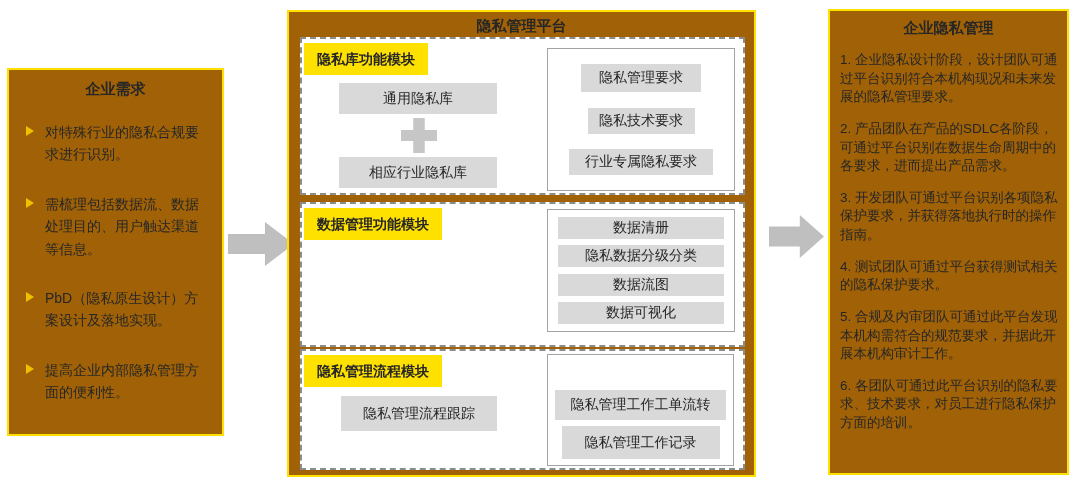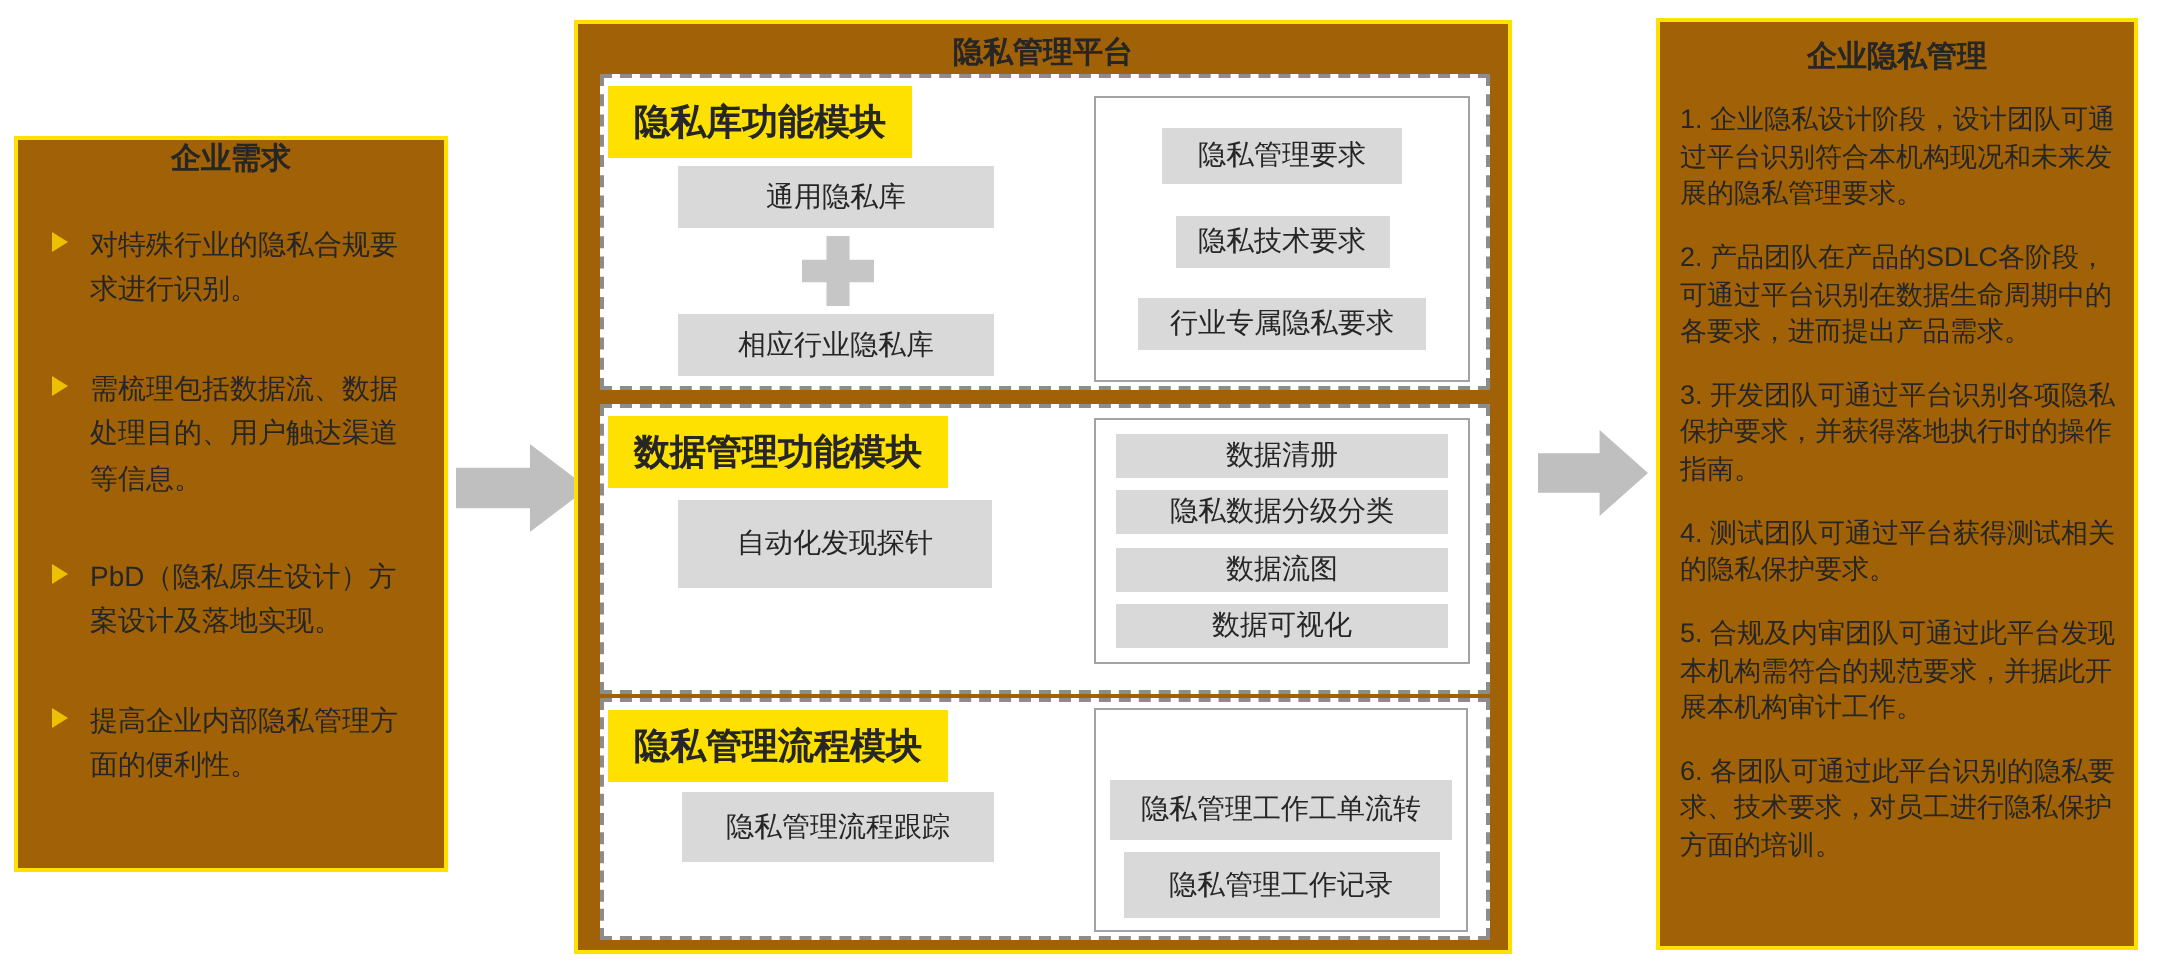--- a/index.html
+++ b/index.html
@@ -13,38 +13,38 @@
   html,body{margin:0;padding:0;}
   body{
     width:1080px;height:482px;position:relative;background:#ffffff;
     font-family:"Liberation Sans","DejaVu Sans",sans-serif;
     color:var(--text-color);overflow:hidden;
   }
   .panel{position:absolute;border:2px solid var(--accent-yellow);background:#a16207;}
   #left-panel{left:7px;top:68px;width:217px;height:368px;}
   #center-panel{left:287px;top:10px;width:469px;height:467px;}
   #right-panel{left:828px;top:9px;width:241px;height:466px;}
-  .panel-title{font-weight:bold;font-size:15px;text-align:center;}
+  .panel-title{font-weight:bold;font-size:15px;text-align:center;padding-top:10px;}
   #center-panel .panel-title{padding-top:5px;}
   #right-panel .panel-title{padding-top:8px;}
 
   
   .bullets{margin-top:22px;padding-left:9px;display:flex;flex-direction:column;gap:27px;}
   .bullet-item{display:flex;align-items:flex-start;}
   .tri{flex:0 0 auto;margin:5px 11px 0 8px;width:0;height:0;
        border-left:8px solid #EDC000;border-top:5px solid transparent;border-bottom:5px solid transparent;}
   .bullet-text{width:162px;font-size:14px;line-height:1.6;}
 
   
   .module{position:absolute;left:11px;width:445px;border:2px dashed var(--line-gray);background:#fff;}
   #module-1{top:25px;height:158px;}
   #module-2{top:190px;height:145px;}
   #module-3{top:337px;height:121px;}
   .mod-label{position:absolute;left:2px;top:4px;background:var(--accent-yellow);
-             font-weight:bold;font-size:18px;line-height:1;padding:9px 13px;white-space:nowrap;}
+             font-weight:bold;font-size:14px;line-height:1;padding:9px 13px;white-space:nowrap;}
   .gbox{position:absolute;background:var(--box-gray);display:flex;align-items:center;
         justify-content:center;font-size:14px;white-space:nowrap;}
   .plus{position:absolute;background:#C6C6C6;
         clip-path:polygon(34% 0,66% 0,66% 34%,100% 34%,100% 66%,66% 66%,66% 100%,34% 100%,34% 66%,0 66%,0 34%,34% 34%);}
   .rcontainer{position:absolute;border:1px solid #A3A3A3;background:#fff;display:flex;
               flex-direction:column;align-items:center;justify-content:space-evenly;}
   .rbox{background:var(--box-gray);display:flex;align-items:center;justify-content:center;
         font-size:14px;white-space:nowrap;}
 
   
@@ -94,21 +94,20 @@
     <div class="gbox" style="left:37px;top:118px;width:158px;height:31px;">相应行业隐私库</div>
     <div class="rcontainer" style="left:245px;top:9px;width:188px;height:143px;">
       <div class="rbox" style="width:120px;height:28px;">隐私管理要求</div>
       <div class="rbox" style="width:107px;height:26px;">隐私技术要求</div>
       <div class="rbox" style="width:144px;height:26px;">行业专属隐私要求</div>
     </div>
   </div>
 
   <div class="module" id="module-2">
     <span class="mod-label">数据管理功能模块</span>
-    <div class="gbox" style="left:37px;top:46px;width:157px;height:44px;">自动化发现探针</div>
     <div class="rcontainer" style="left:245px;top:5px;width:188px;height:123px;">
       <div class="rbox" style="width:166px;height:22px;">数据清册</div>
       <div class="rbox" style="width:166px;height:22px;">隐私数据分级分类</div>
       <div class="rbox" style="width:166px;height:22px;">数据流图</div>
       <div class="rbox" style="width:166px;height:22px;">数据可视化</div>
     </div>
   </div>
 
   <div class="module" id="module-3">
     <span class="mod-label">隐私管理流程模块</span>

